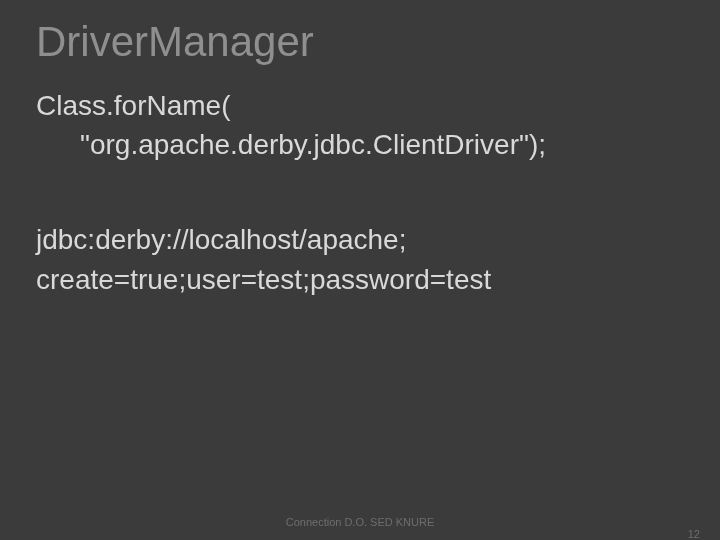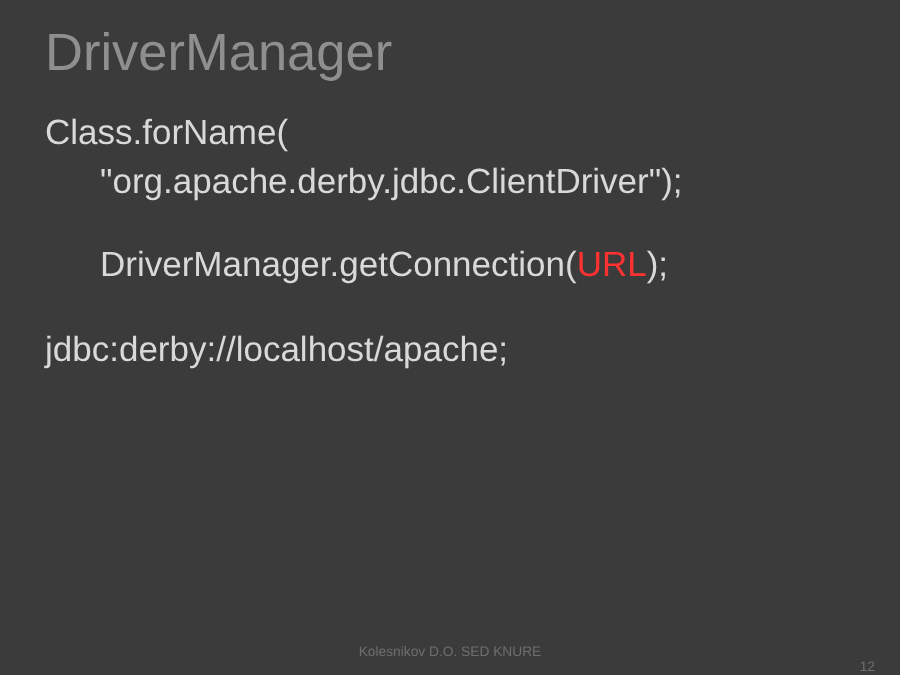--- a/index.html
+++ b/index.html
@@ -59,22 +59,20 @@
 </head>
 <body>
 
 <div class="slide">
   <div class="title">DriverManager</div>
 
   <div class="body">
     <div>Class.forName(</div>
     <div class="indent">"org.apache.derby.jdbc.ClientDriver");</div>
     <div class="spacer"></div>
-    <div class="indent">
-      <span>DriverManager.getConnection(</span><span class="red">URL</span><span>);</span>
-    </div>
     <div class="spacer"></div>
     <div>jdbc:derby://localhost/apache;</div>
+    <div>create=true;user=test;password=test</div>
   </div>
 
-  <div class="footer">Kolesnikov D.O. SED KNURE</div>
+  <div class="footer">Connection D.O. SED KNURE</div>
   <div class="pagenum">12</div>
 </div>
 
 </body></html>

